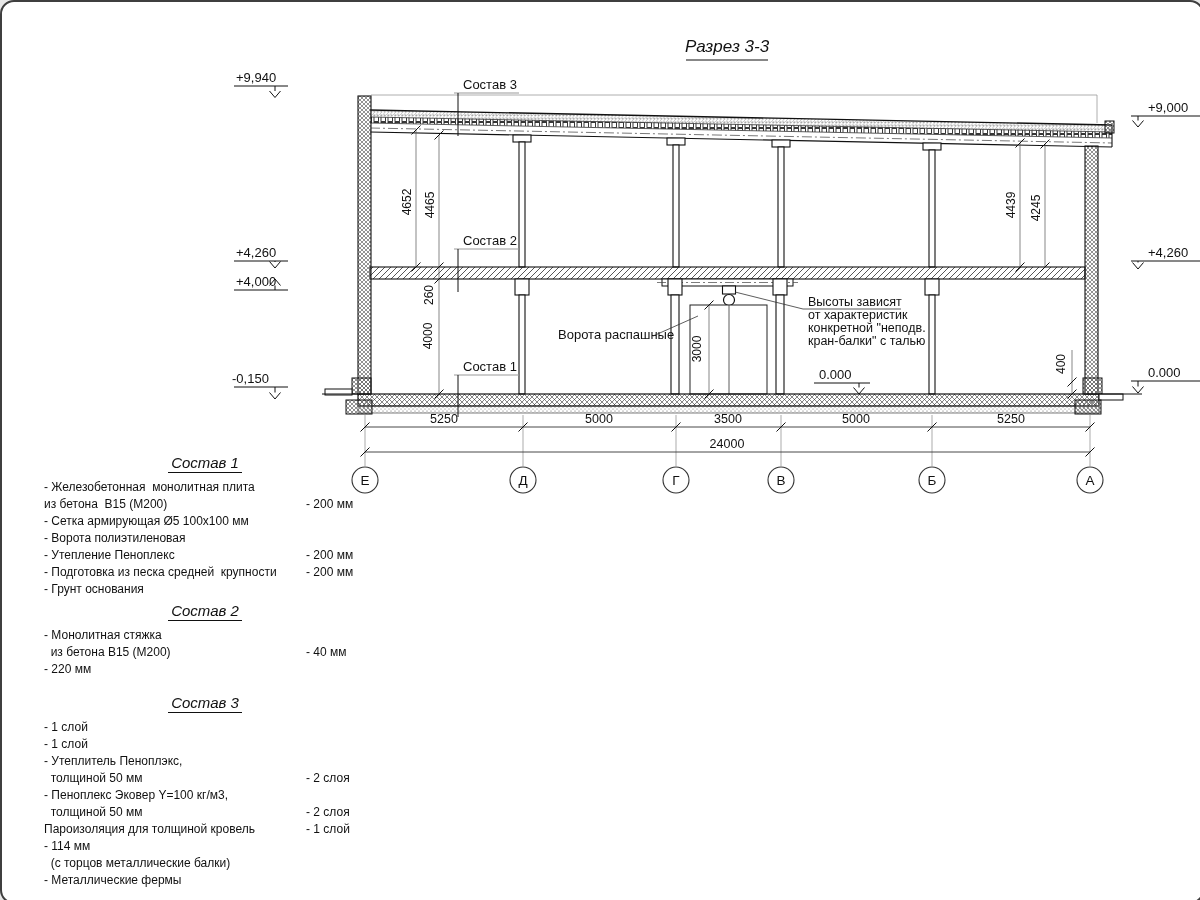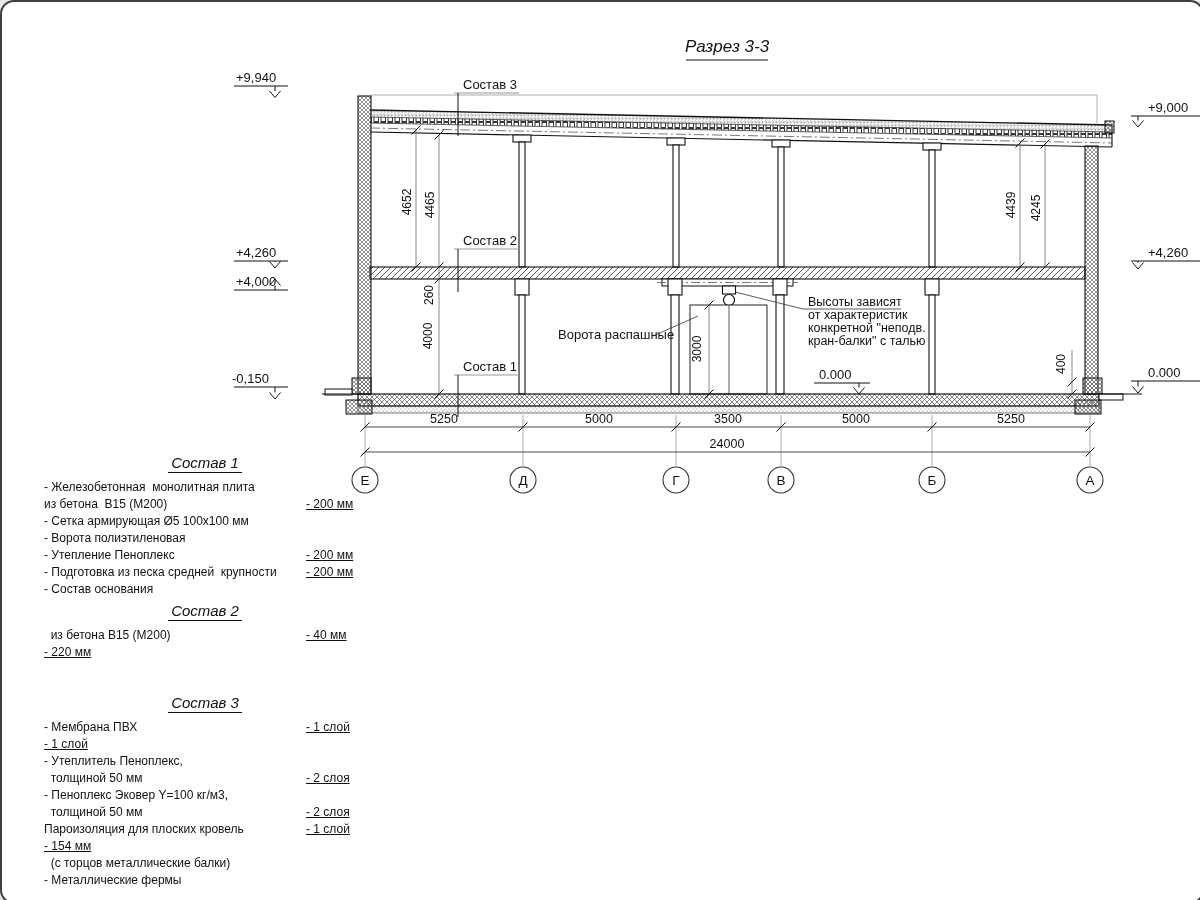--- a/index.html
+++ b/index.html
@@ -6,21 +6,21 @@
   #page{position:relative;width:1200px;height:900px;background:#ffffff;
         border:2px solid #3f3f3f;border-radius:14px;overflow:hidden;
         font-family:"Liberation Sans", sans-serif;color:#111;}
   #dwg{position:absolute;left:0;top:0;}
   svg text{fill:#111;}
   .comp{position:absolute;width:322px;}
   .chead{text-align:center;font-style:italic;font-size:15px;margin:0 0 8px 0;}
   .chead span{border-bottom:1px solid #111;padding:0 3px 1px 3px;}
   .crow{display:flex;line-height:17px;font-size:12px;}
   .ct{width:262px;white-space:pre;}
-  .cv{white-space:pre;text-decoration:underline;}
+  .cv{white-space:pre;}
 </style>
 </head>
 <body>
 
 <div id="page">
 
 <svg id="dwg" width="1200" height="520" viewBox="0 0 1200 520">
   <defs>
     <pattern id="patWall" width="4" height="4" patternUnits="userSpaceOnUse">
       <path d="M0,4 L4,0 M0,0 L4,4" stroke="#666" stroke-width="0.7"></path>
@@ -286,67 +286,70 @@
       </div>
   <div class="crow">
         <span class="ct">- Утепление Пеноплекс</span>
         <span class="cv">- 200 мм</span>
       </div>
   <div class="crow">
         <span class="ct">- Подготовка из песка средней  крупности</span>
         <span class="cv">- 200 мм</span>
       </div>
   <div class="crow">
-        <span class="ct">- Состав основания</span>
+        <span class="ct">- Грунт основания</span>
         <span class="cv"></span>
       </div>
 </div>
 
 <div class="comp" style="left:42px;top:600px;">
   <div class="chead"><span>Состав 2</span></div>
   <div class="crow">
+        <span class="ct">- Монолитная стяжка</span>
+        <span class="cv"></span>
+      </div>
+  <div class="crow">
         <span class="ct">  из бетона В15 (М200)</span>
         <span class="cv">- 40 мм</span>
       </div>
   <div class="crow">
         <span class="cv">- 220 мм</span>
       </div>
 </div>
 
 <div class="comp" style="left:42px;top:692px;">
   <div class="chead"><span>Состав 3</span></div>
   <div class="crow">
-        <span class="ct">- Мембрана ПВХ</span>
         <span class="cv">- 1 слой</span>
       </div>
   <div class="crow">
         <span class="cv">- 1 слой</span>
       </div>
   <div class="crow">
-        <span class="ct">- Утеплитель Пеноплекс,</span>
+        <span class="ct">- Утеплитель Пеноплэкс,</span>
         <span class="cv"></span>
       </div>
   <div class="crow">
         <span class="ct">  толщиной 50 мм</span>
         <span class="cv">- 2 слоя</span>
       </div>
   <div class="crow">
         <span class="ct">- Пеноплекс Эковер Y=100 кг/м3,</span>
         <span class="cv"></span>
       </div>
   <div class="crow">
         <span class="ct">  толщиной 50 мм</span>
         <span class="cv">- 2 слоя</span>
       </div>
   <div class="crow">
-        <span class="ct">Пароизоляция для плоских кровель</span>
+        <span class="ct">Пароизоляция для толщиной кровель</span>
         <span class="cv">- 1 слой</span>
       </div>
   <div class="crow">
-        <span class="cv">- 154 мм</span>
+        <span class="cv">- 114 мм</span>
       </div>
   <div class="crow">
         <span class="ct">  (с торцов металлические балки)</span>
         <span class="cv"></span>
       </div>
   <div class="crow">
         <span class="ct">- Металлические фермы</span>
         <span class="cv"></span>
       </div>
 </div>

